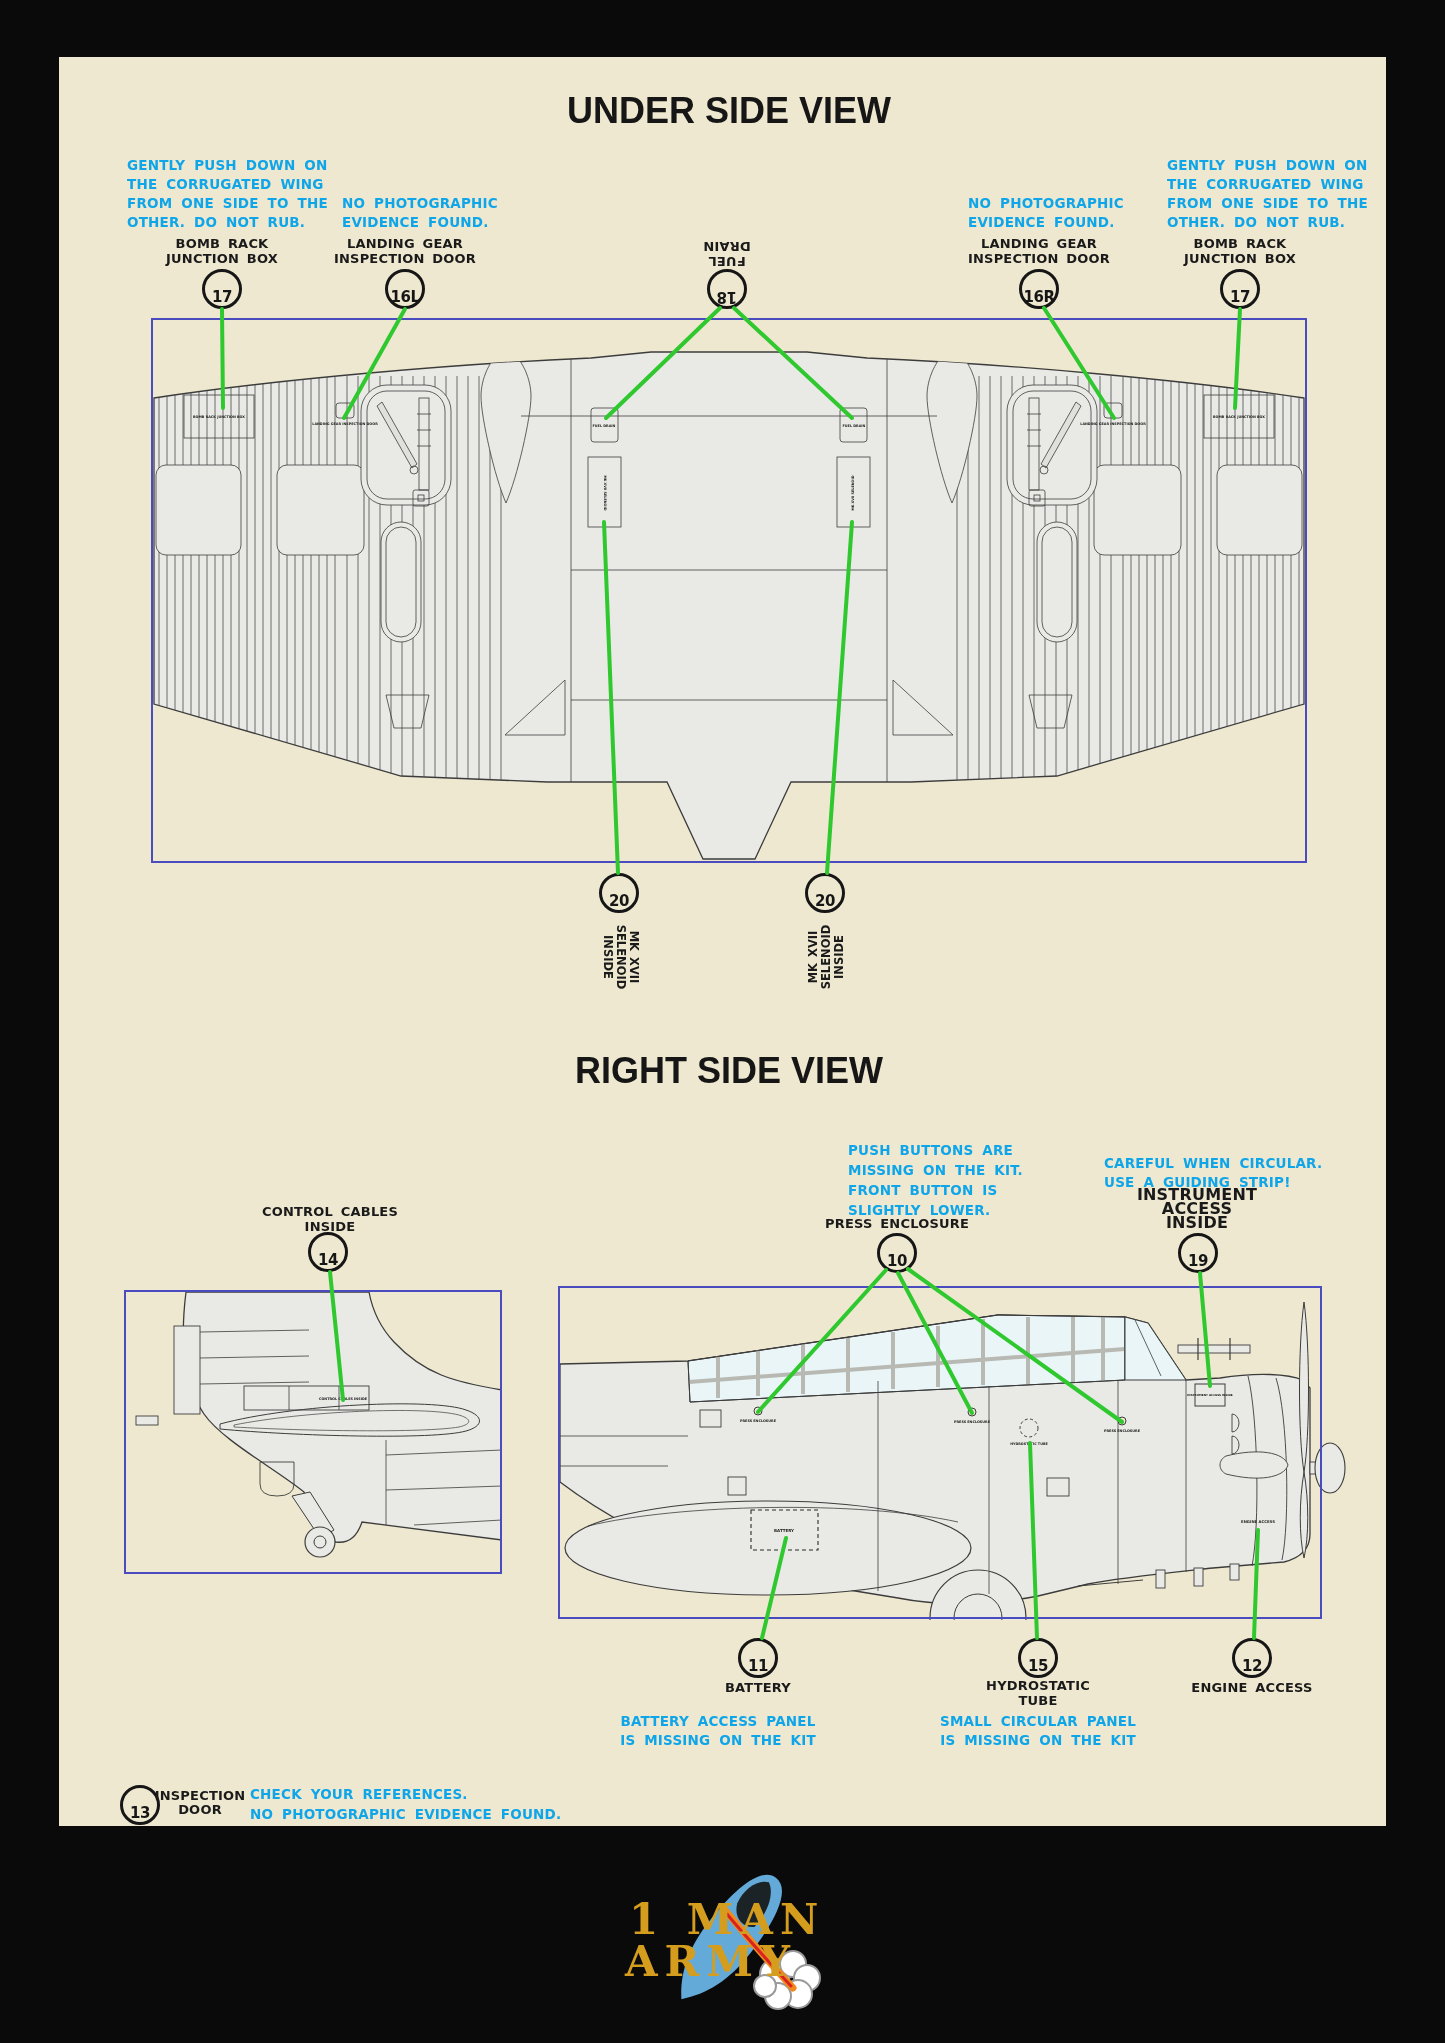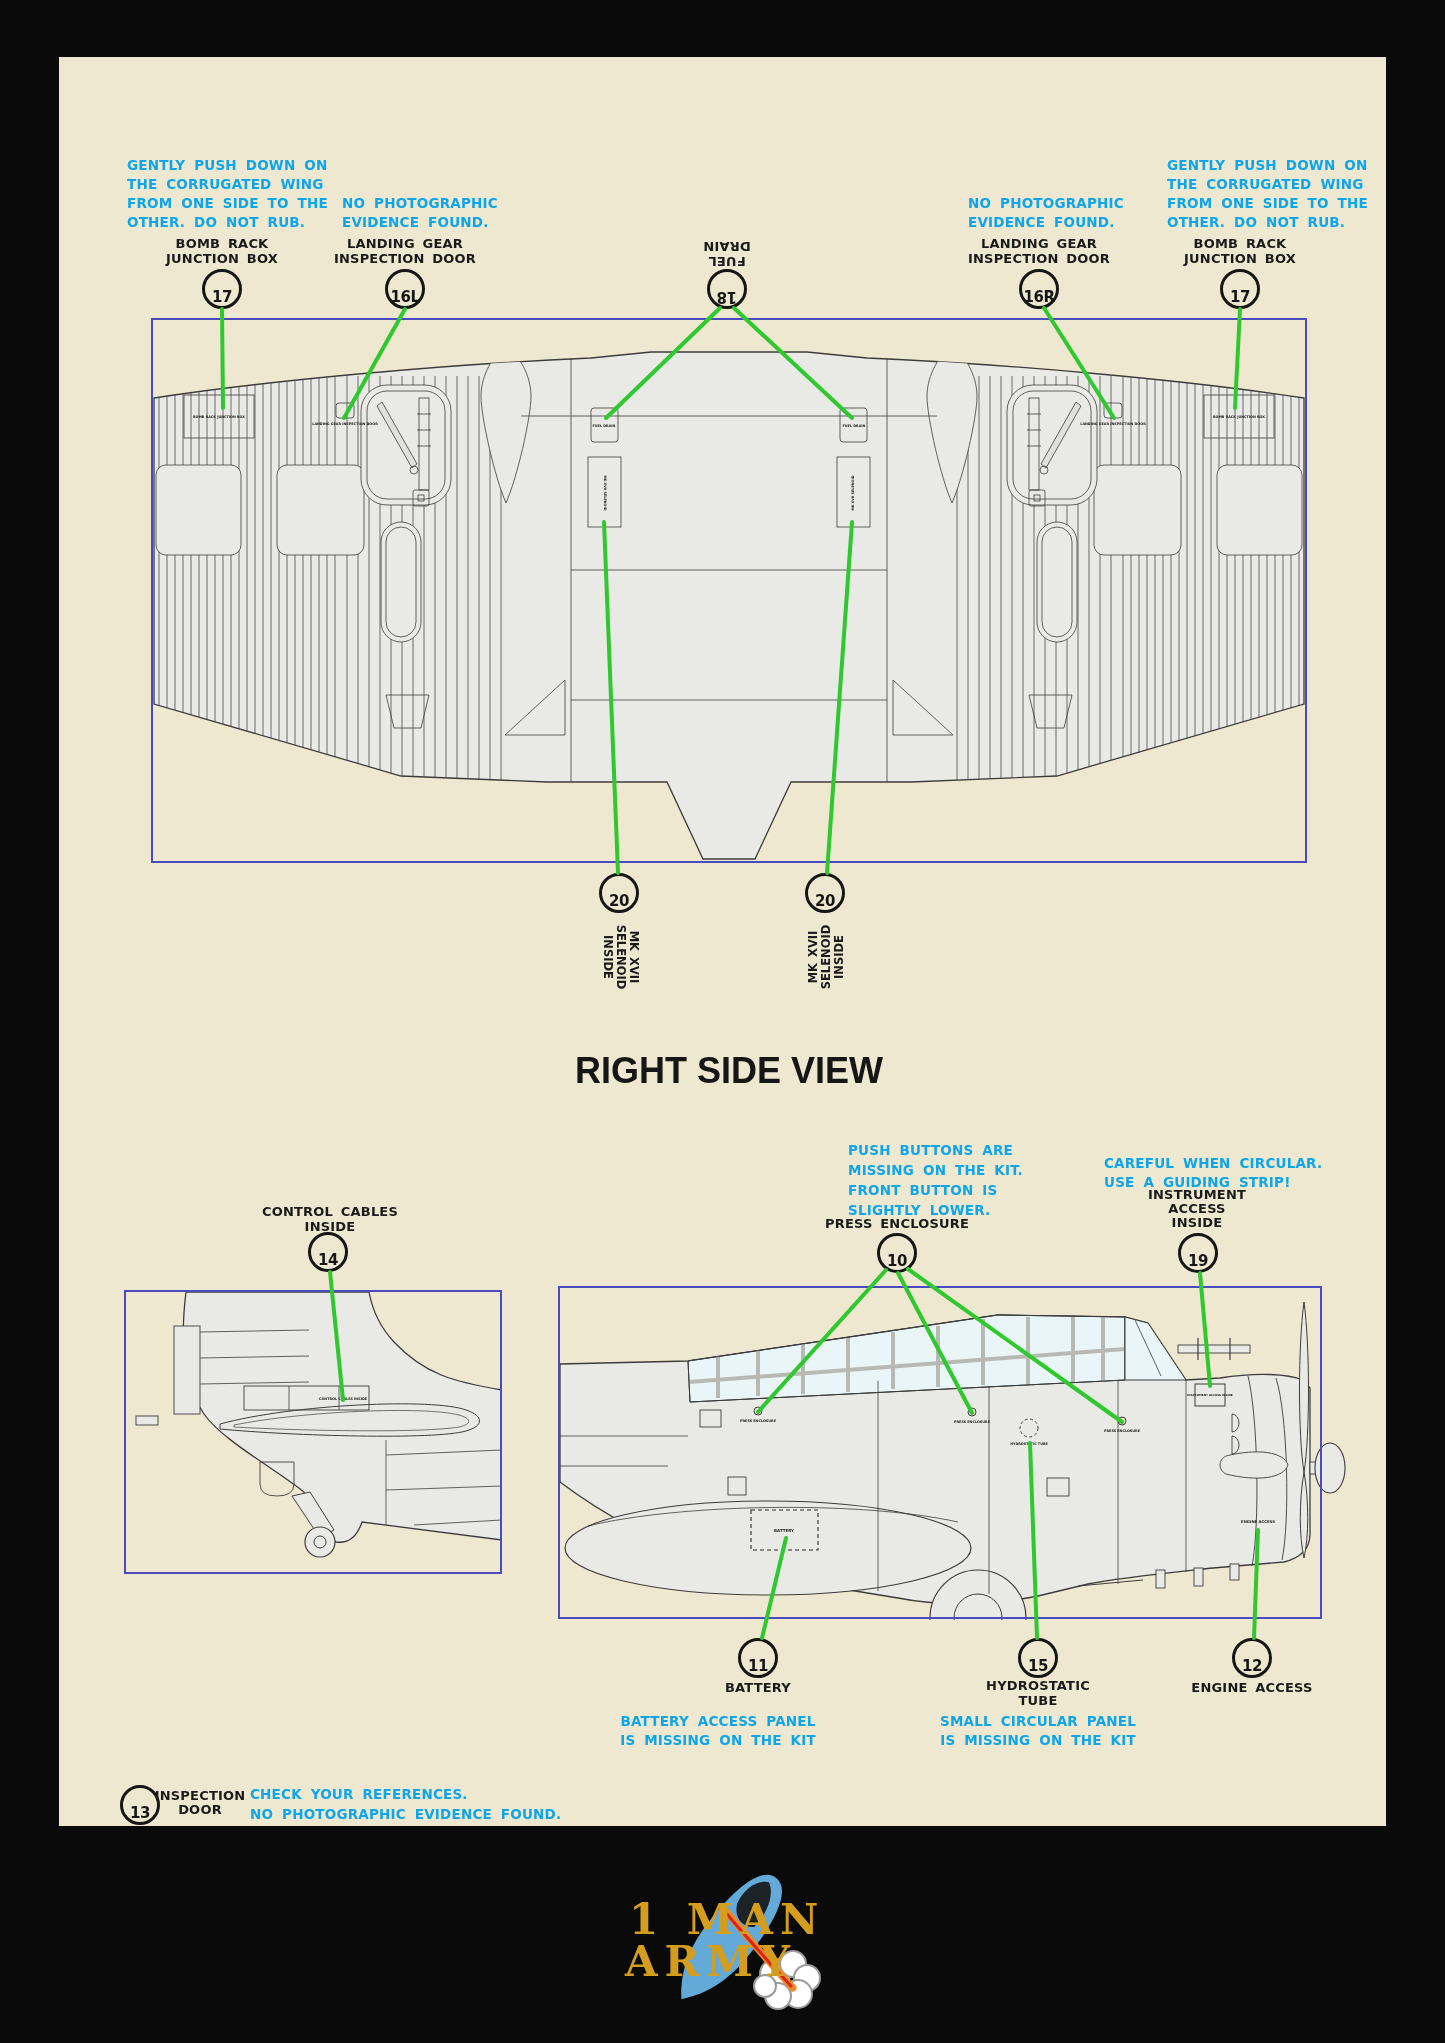--- a/index.html
+++ b/index.html
@@ -27,20 +27,21 @@
   .gold{position:absolute;color:#d49d1e;font-family:"DejaVu Serif","Liberation Serif",serif;
         font-weight:700;letter-spacing:7px;font-size:42px;line-height:40px;white-space:nowrap;}
   .overlay{position:absolute;left:0;top:0;pointer-events:none;z-index:40;}
 </style>
 </head>
 <body>
 
 <div class="page">
   <div class="sheet"></div>
 
+  <div class="title" style="left:729px;top:90px;">UNDER SIDE VIEW</div>
   <div class="title" style="left:729px;top:1038px;margin-top:12px;">RIGHT SIDE VIEW</div>
 
   <div class="note" style="left:127px;top:156px;">GENTLY PUSH DOWN ON
 THE CORRUGATED WING
 FROM ONE SIDE TO THE
 OTHER. DO NOT RUB.</div>
   <div class="plabel" style="left:222px;top:236px;">BOMB RACK
 JUNCTION BOX</div>
   <div class="circ" style="left:202px;top:269px;">
       <span>17</span>
@@ -188,21 +189,21 @@
 MISSING ON THE KIT.
 FRONT BUTTON IS
 SLIGHTLY LOWER.</div>
   <div class="plabel" style="left:897px;top:1216px;">PRESS ENCLOSURE</div>
   <div class="circ" style="left:877px;top:1233px;">
       <span>10</span>
     </div>
 
   <div class="note" style="left:1104px;top:1154px;">CAREFUL WHEN CIRCULAR.
 USE A GUIDING STRIP!</div>
-  <div class="plabel" style="left:1197px;top:1188px;line-height:14px;font-size:13px;">INSTRUMENT
+  <div class="plabel" style="left:1197px;top:1188px;line-height:14px;font-size:16px;">INSTRUMENT
 ACCESS
 INSIDE</div>
   <div class="circ" style="left:1178px;top:1233px;">
       <span>19</span>
     </div>
 
   <div class="circ" style="left:738px;top:1638px;">
       <span>11</span>
     </div>
   <div class="plabel" style="left:758px;top:1680px;">BATTERY</div>

